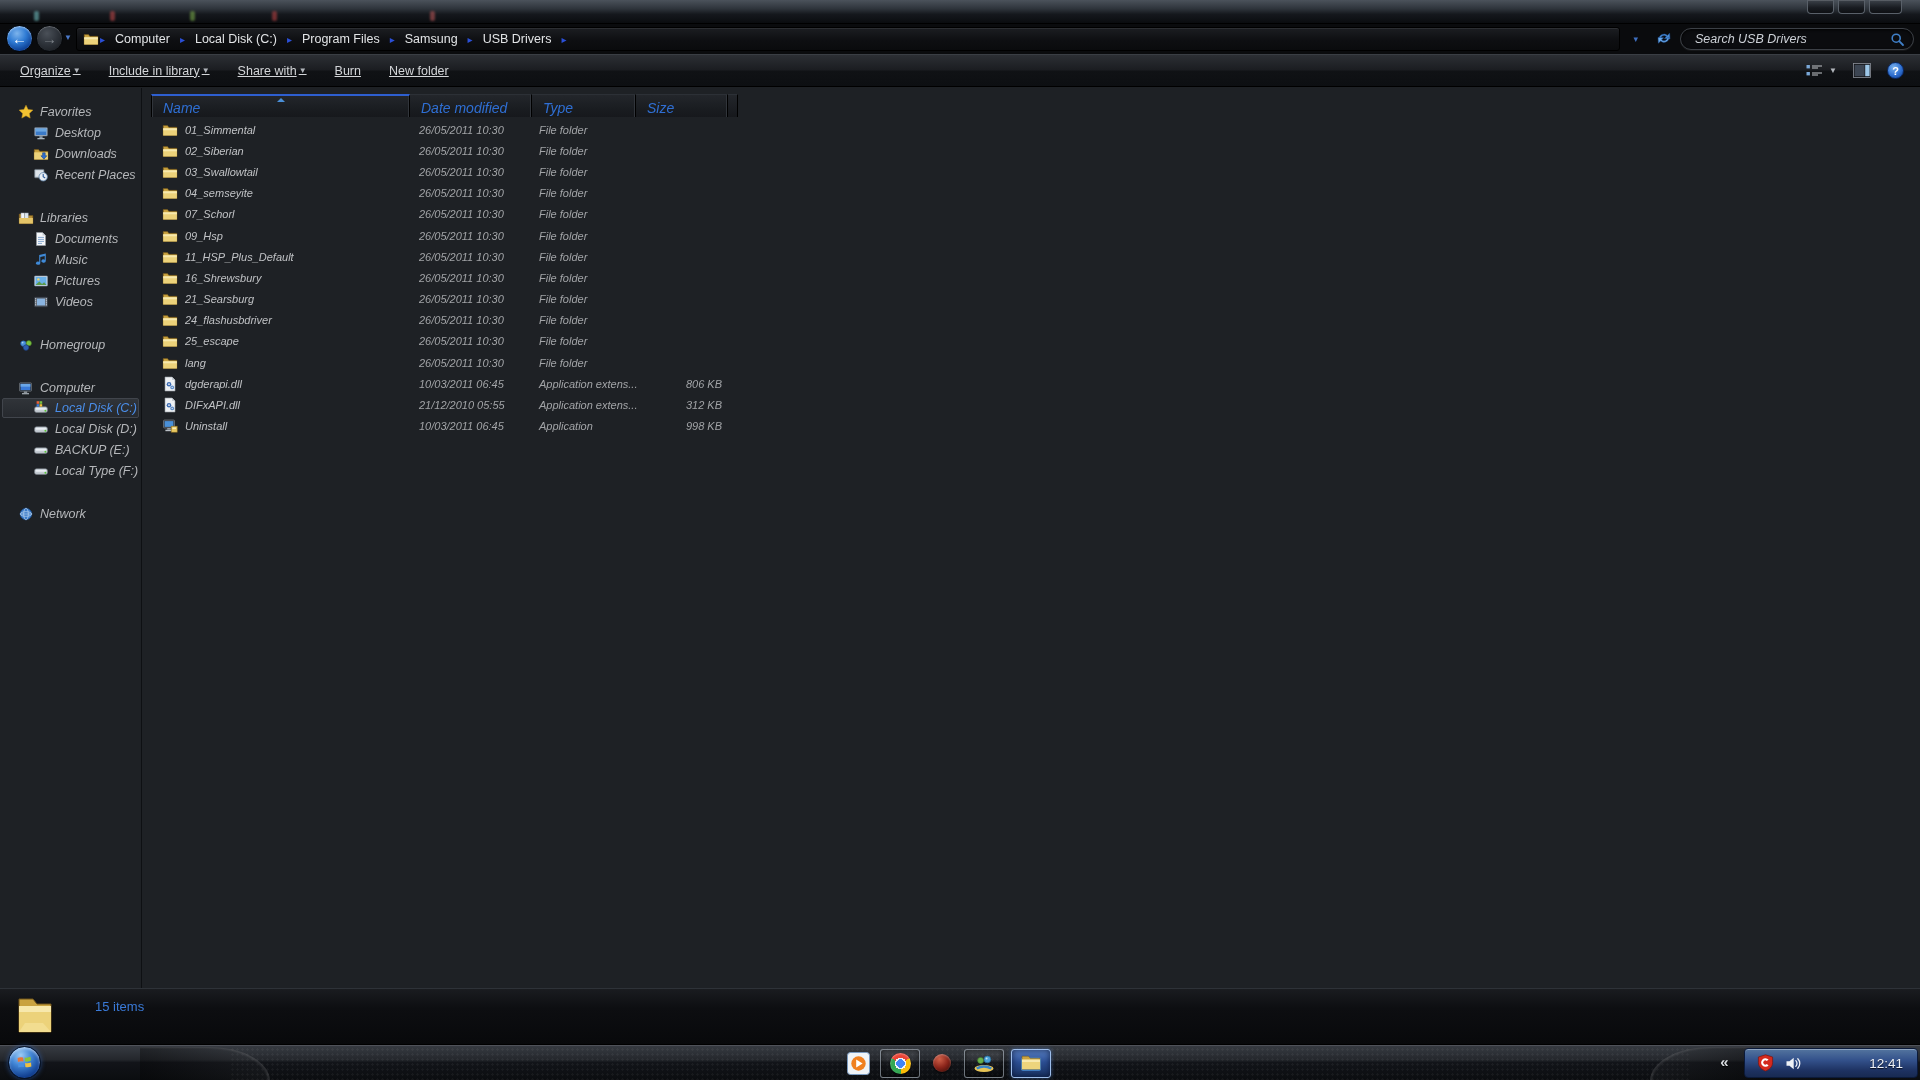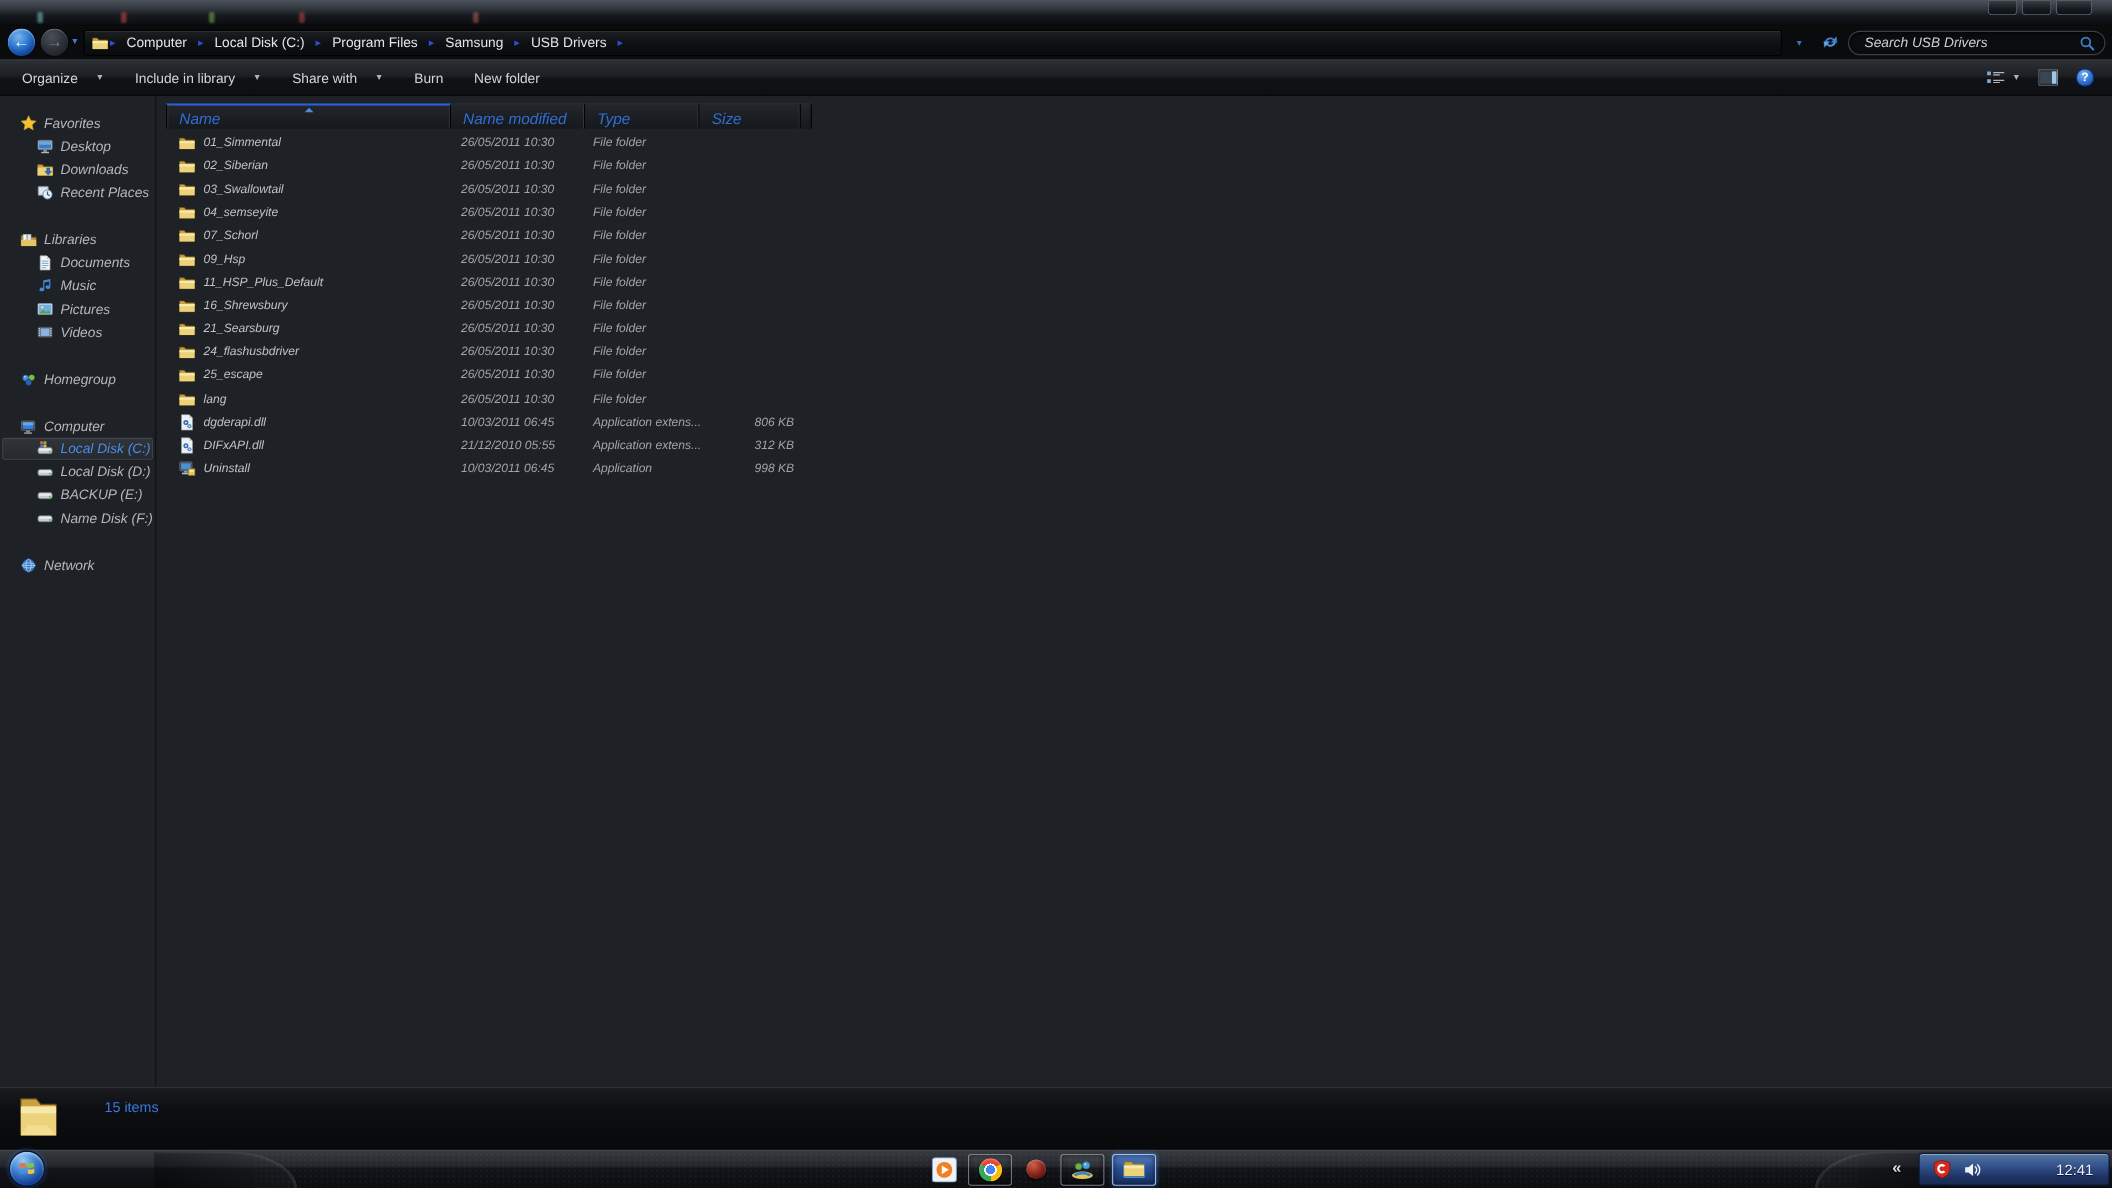--- a/index.html
+++ b/index.html
@@ -51,22 +51,22 @@
   .search-input { flex:1; background:transparent; border:none; outline:none;
     font-family:"Liberation Sans", sans-serif; font-size:12.5px; font-style:italic; color:#d4d8dd; }
   .search-input::placeholder { color:#ccd0d6; font-style:italic; opacity:1; }
 
   
   .toolbar { position:absolute; left:0; top:54px; width:1920px; height:33px;
     background:linear-gradient(#2c2f34 0%, #1b1d21 48%, #101215 52%, #0d0f12 100%);
     border-top:1px solid #3a3e44; border-bottom:1px solid #000;
     display:flex; align-items:center; }
   .tb-left { display:flex; align-items:center; padding-left:6px; }
-  .tb-item { padding:0 14px; height:24px; display:flex; align-items:center; gap:16px;
-    font-size:12.5px; color:#d3d5d8; white-space:nowrap; border-radius:2px; }
+  .tb-item { padding:0 14px; height:24px; display:flex; align-items:center; gap:2px;
+    font-size:12.5px; color:#d3d5d8; white-space:nowrap; border-radius:2px;text-decoration:underline; }
   .tb-caret { font-size:8px; color:#b0b4ba; }
   .tb-right { margin-left:auto; display:flex; align-items:center; gap:16px; padding-right:16px; }
   .views-wrap { display:flex; align-items:center; gap:6px; }
   .help-circle { width:17px; height:17px; border-radius:50%;
     background:radial-gradient(circle at 38% 30%, #7ab2ec, #2f6fd0 55%, #123d8e);
     border:1px solid #0a2a66; color:#fff; font-size:11px; font-weight:bold;
     display:flex; align-items:center; justify-content:center; }
 
   
   .main { position:absolute; left:0; top:88px; width:1920px; height:900px; background:#1e2125;font-style:italic; }
@@ -440,21 +440,21 @@
         <span>BACKUP (E:)</span>
       </div>
       <div class="side-row side-item">
         <span class="icon">
           <svg width="16" height="16" viewBox="0 0 16 16">
             <rect x="1.5" y="5.8" width="13" height="5.6" rx="2" fill="#c4cbd2" stroke="#737b83" stroke-width="0.6"></rect>
             <rect x="2.6" y="6.8" width="10.8" height="1.9" rx="0.9" fill="#e8edf2"></rect>
             <circle cx="12.4" cy="9.7" r="0.95" fill="#58c438"></circle>
           </svg>
         </span>
-        <span>Name Disk (F:)</span>
+        <span>Local Type (F:)</span>
       </div>
       <div class="side-gap"></div>
       <div class="side-row">
         <span class="icon">
           <svg width="16" height="16" viewBox="0 0 16 16">
             <circle cx="8" cy="8" r="5.8" fill="#3a7ac8" stroke="#1a4a88" stroke-width="0.7"></circle>
             <ellipse cx="8" cy="8" rx="5.8" ry="2.3" fill="none" stroke="#bcd6ef" stroke-width="0.7"></ellipse>
             <ellipse cx="8" cy="8" rx="2.3" ry="5.8" fill="none" stroke="#bcd6ef" stroke-width="0.7"></ellipse>
             <line x1="2.2" y1="8" x2="13.8" y2="8" stroke="#bcd6ef" stroke-width="0.7"></line>
           </svg>
@@ -462,21 +462,21 @@
         <span>Network</span>
       </div>
     </div>
 
   <div class="filearea">
     <div class="col-headers">
       <div class="col-h first sorted" style="width:259px;">
         <div class="sort-up"></div>
         <span>Name</span>
       </div>
-      <div class="col-h" style="width:122px;"><span>Name modified</span></div>
+      <div class="col-h" style="width:122px;"><span>Date modified</span></div>
       <div class="col-h" style="width:104px;"><span>Type</span></div>
       <div class="col-h" style="width:92px;"><span>Size</span></div>
       <div class="col-stub"></div>
     </div>
     <div class="rows" id="file-rows">
         <div class="frow">
           <div class="c-name">
             <span class="icon">
               <svg width="16" height="16" viewBox="0 0 16 16">
                 <path d="M1.2 3.6h4.3l1.3 1.7h8.1v8.2H1.2z" fill="#c9a23f" stroke="#6e531a" stroke-width="0.6"></path>

